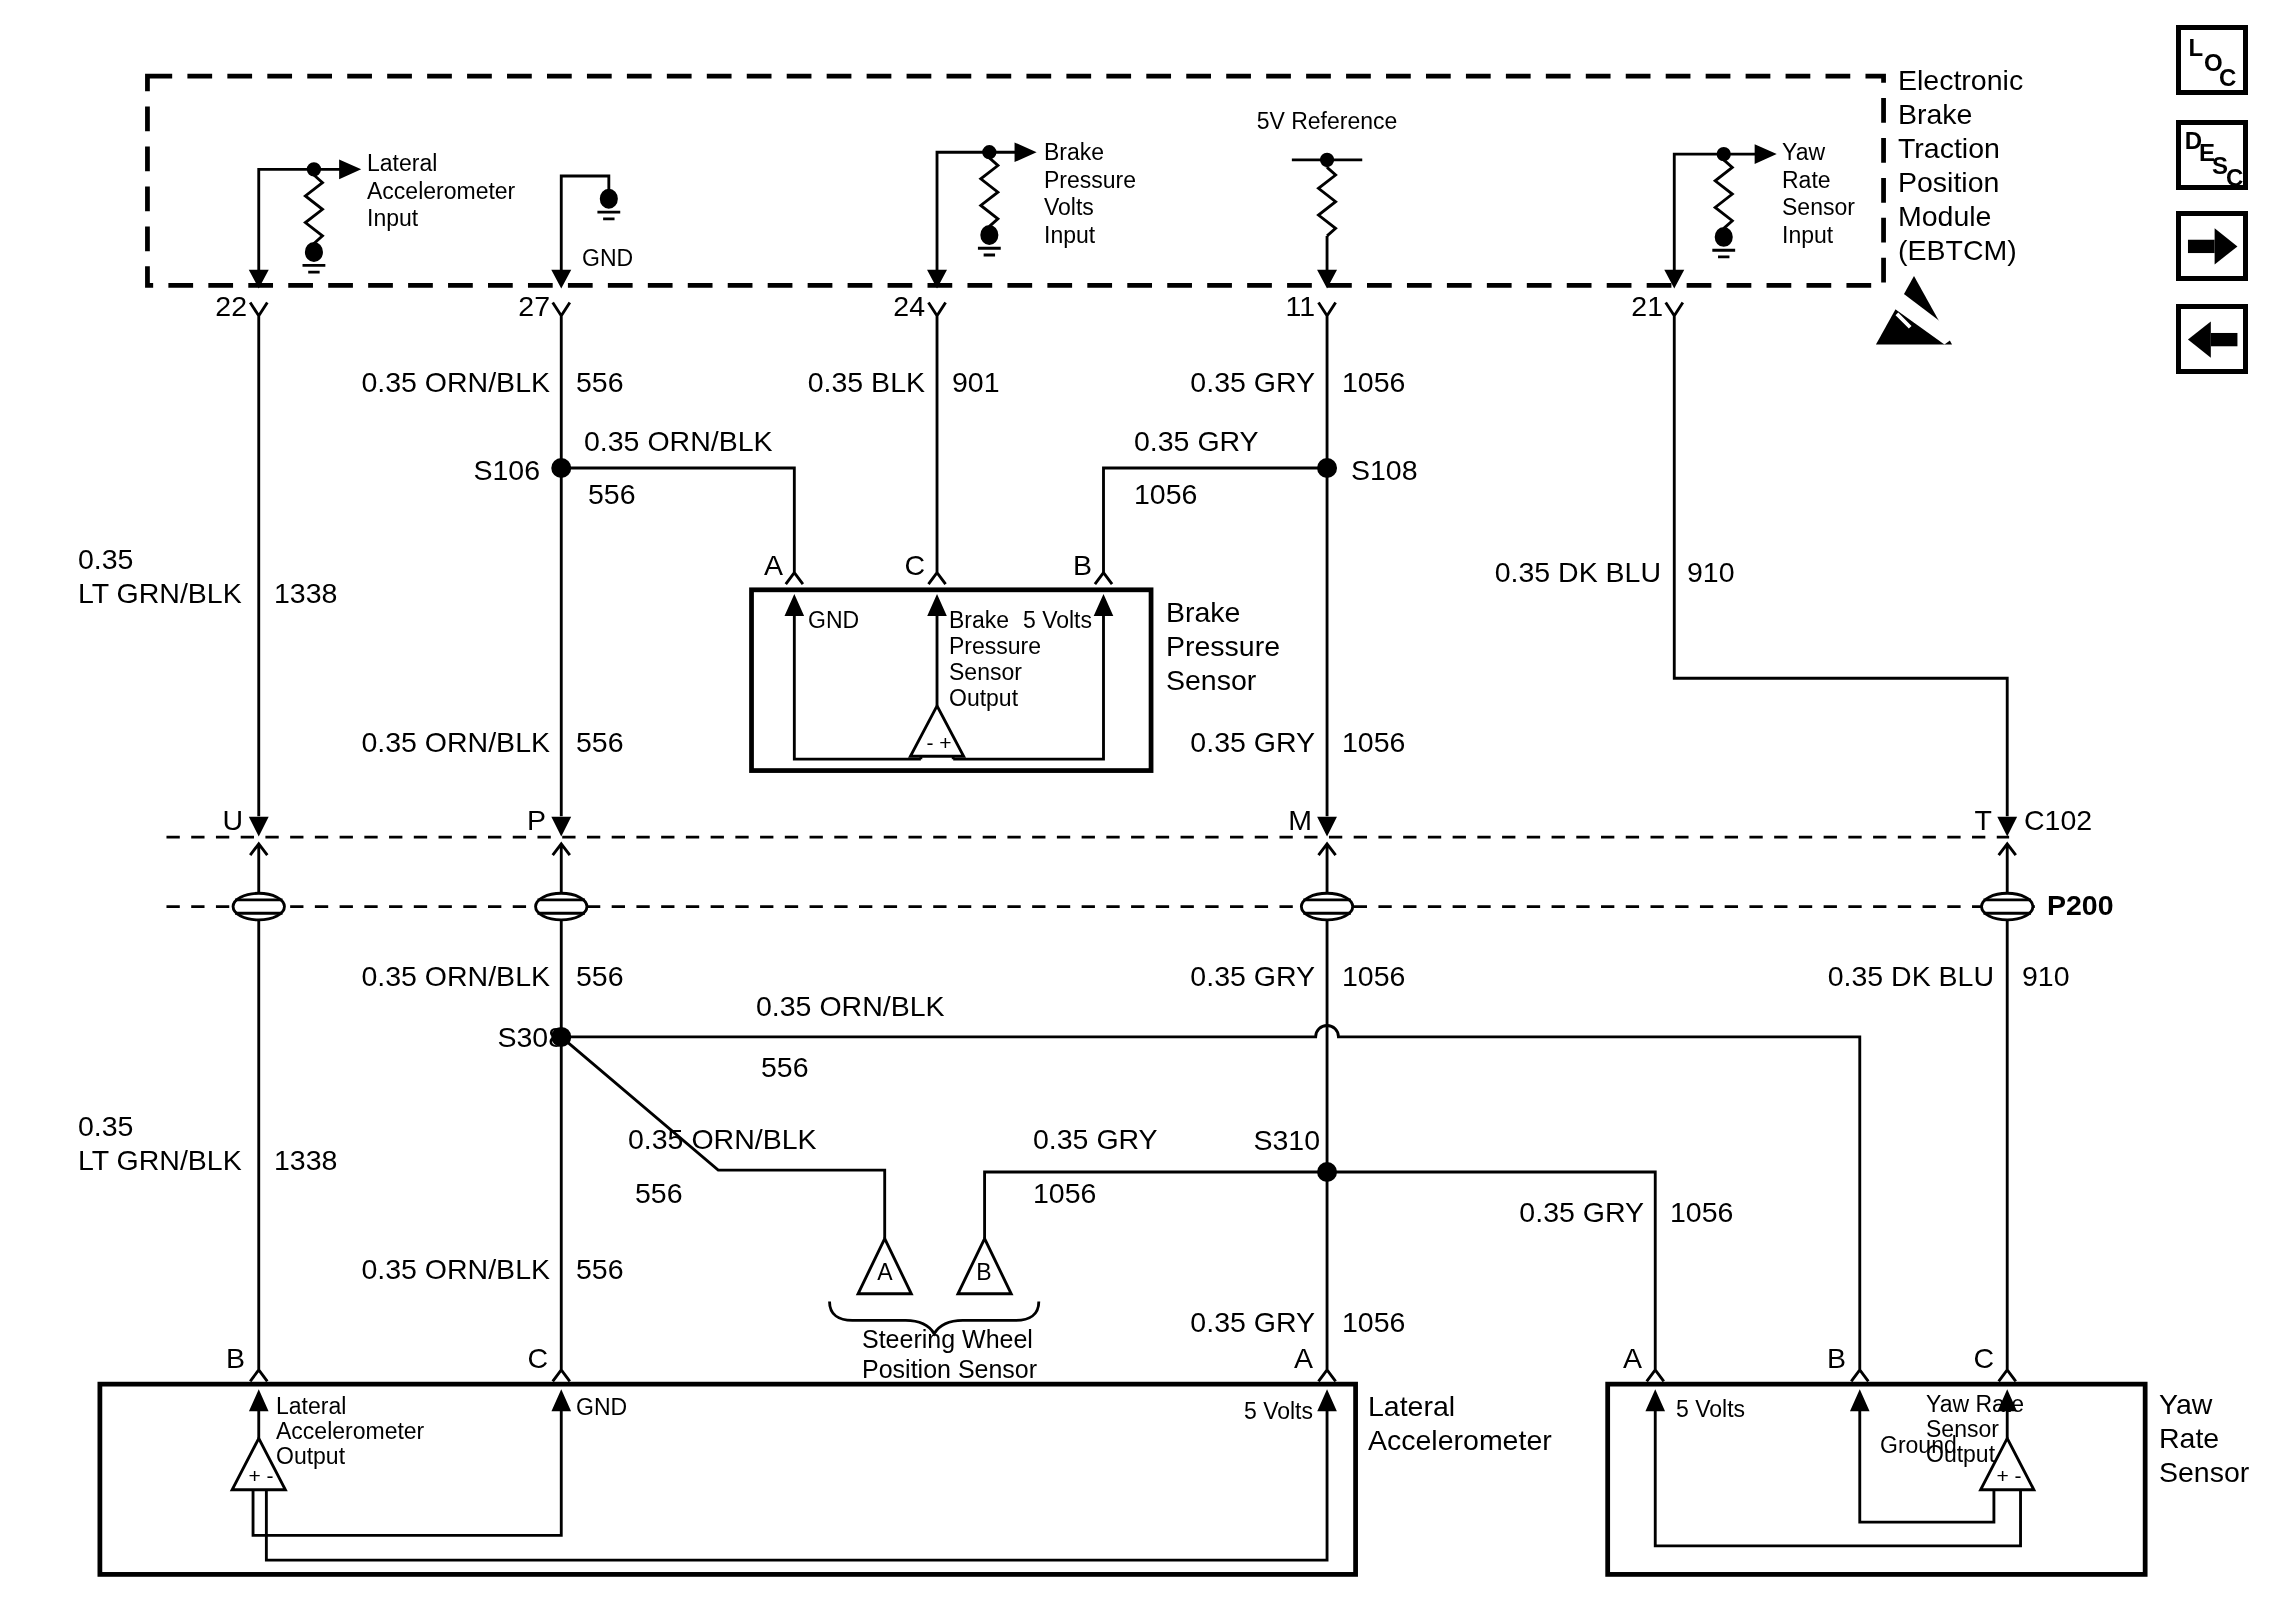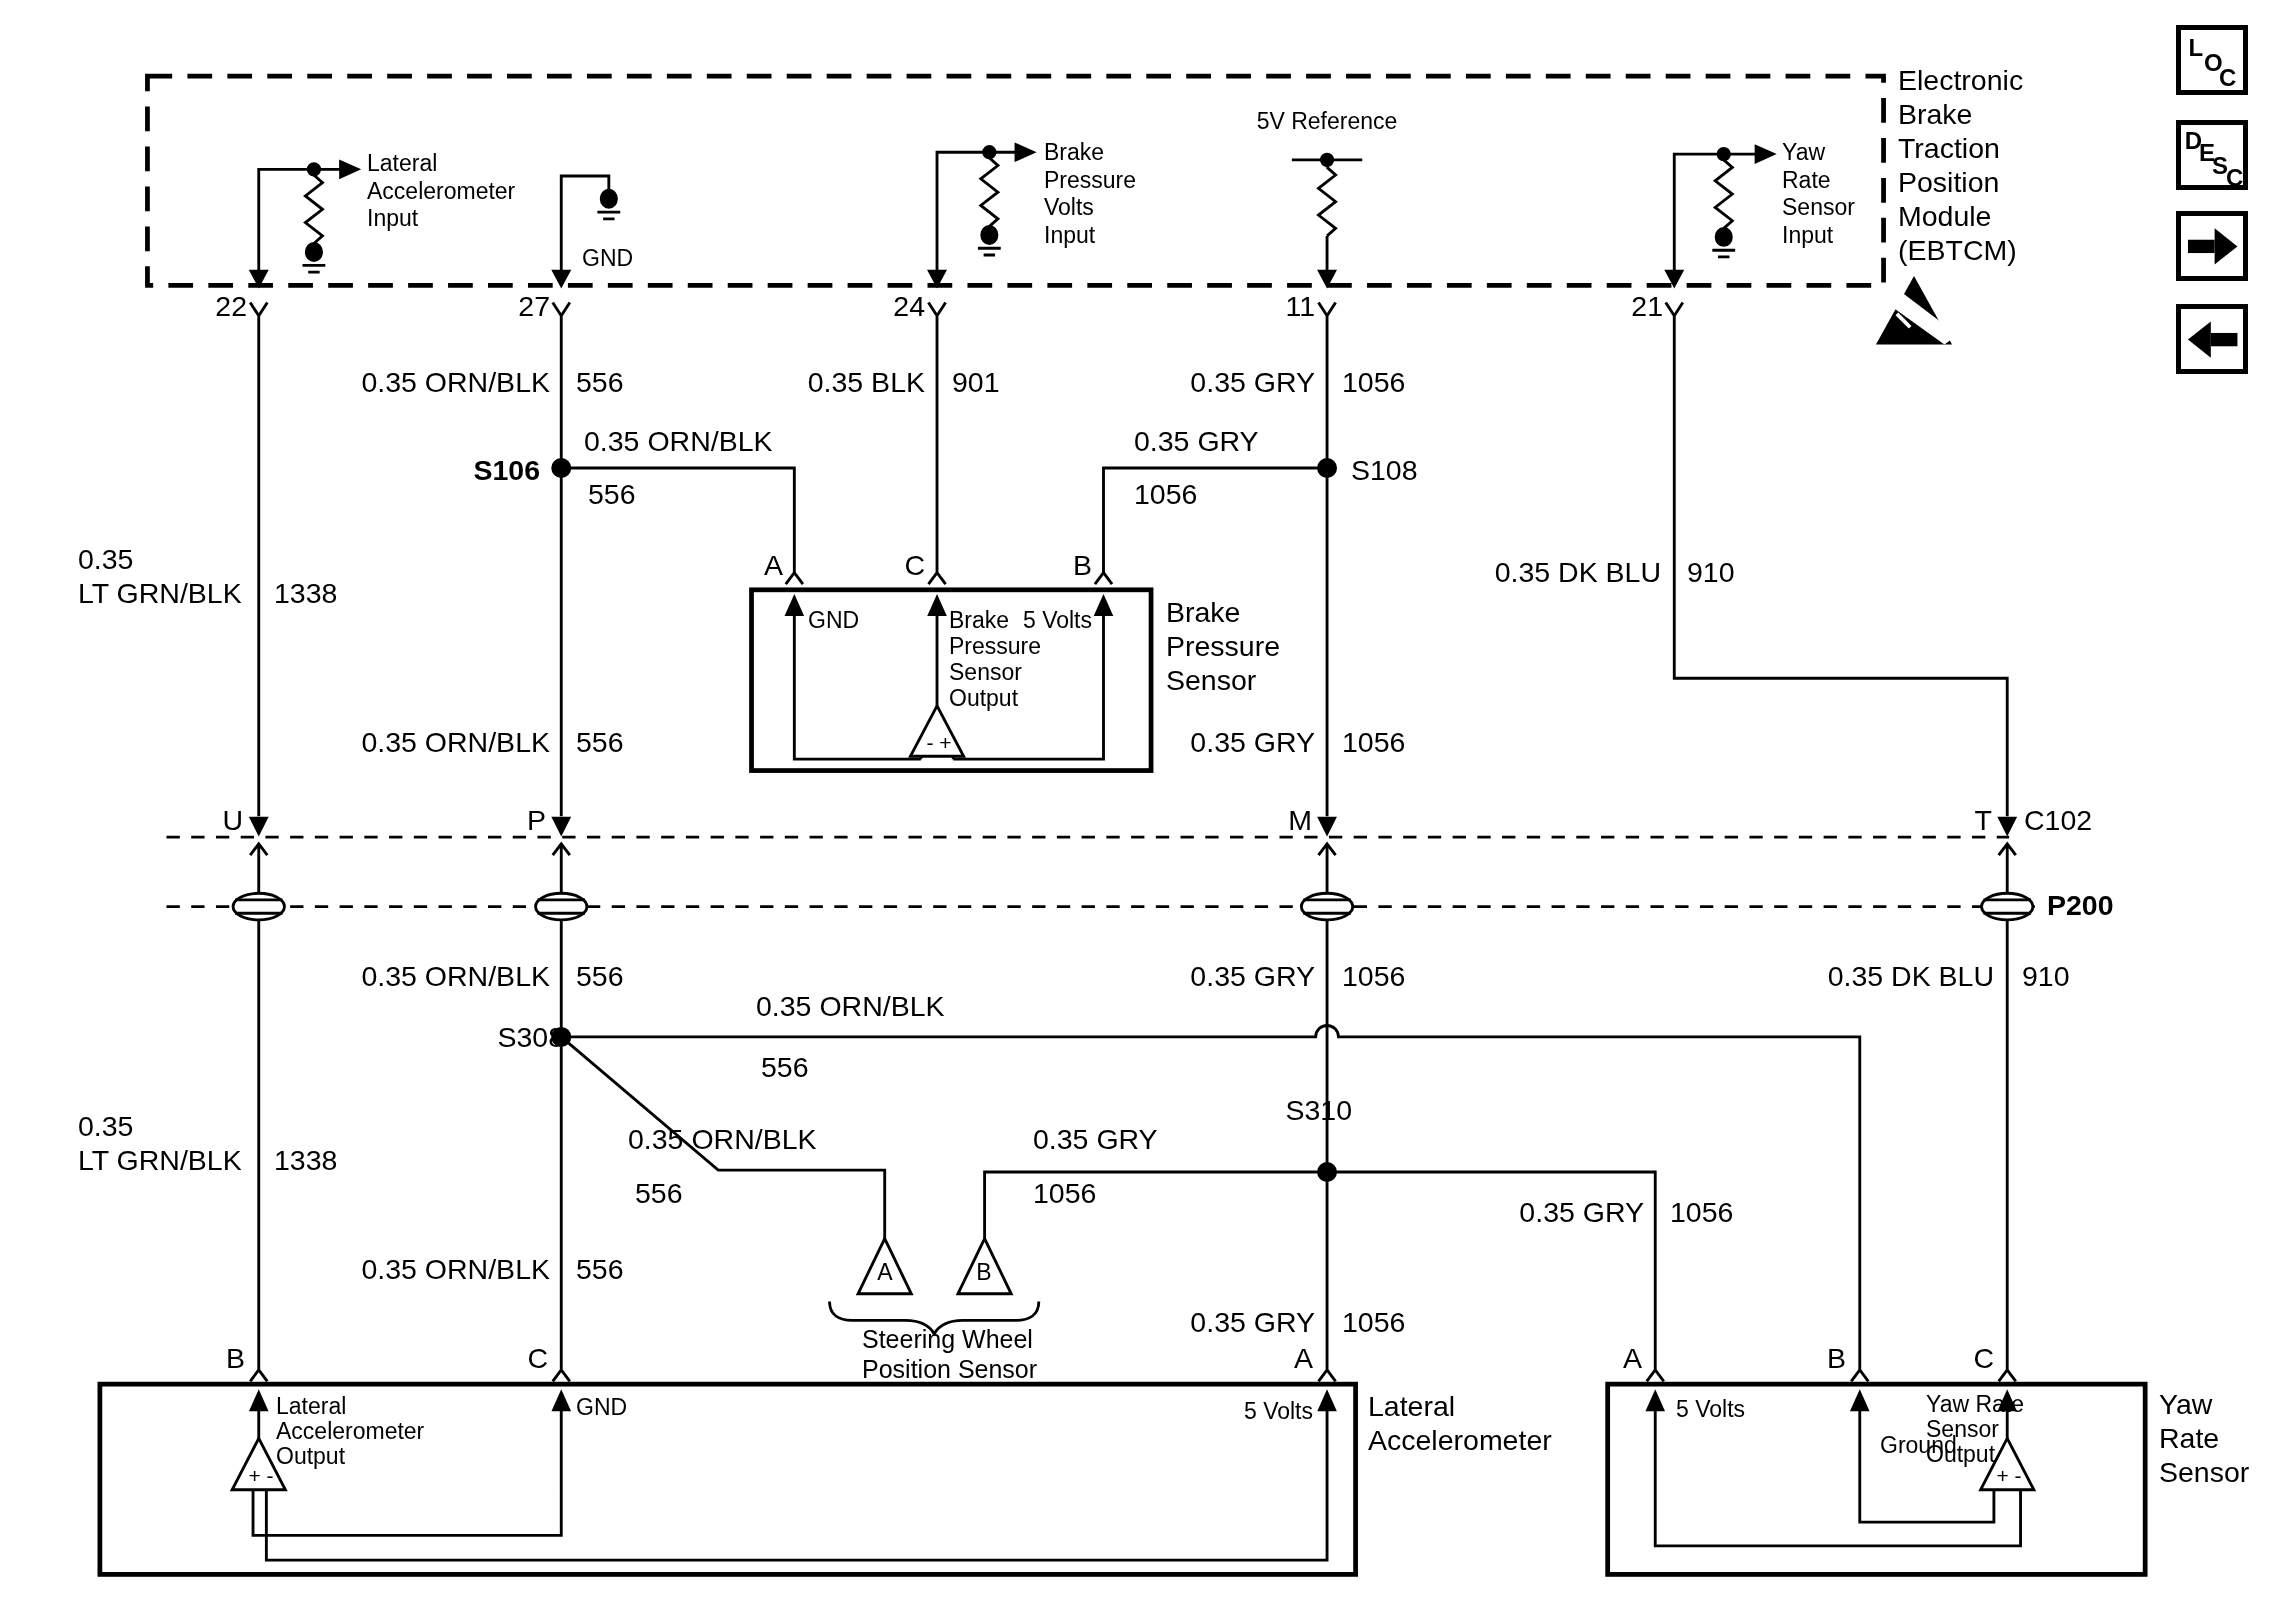--- a/index.html
+++ b/index.html
@@ -223,21 +223,21 @@
 <div class="t ra" style="left:1315px;top:289px;">11</div>
 <div class="t ra" style="left:1663px;top:289px;">21</div>
 
 <div class="t ra" style="left:550px;top:365px;">0.35 ORN/BLK</div>
 <div class="t" style="left:576px;top:365px;">556</div>
 <div class="t ra" style="left:925px;top:365px;">0.35 BLK</div>
 <div class="t" style="left:952px;top:365px;">901</div>
 <div class="t ra" style="left:1315px;top:365px;">0.35 GRY</div>
 <div class="t" style="left:1342px;top:365px;">1056</div>
 
-<div class="t ra" style="left:540px;top:453px;font-weight:bold;">S106</div>
+<div class="t ra" style="left:540px;top:453px;">S106</div>
 <div class="t" style="left:584px;top:424px;">0.35 ORN/BLK</div>
 <div class="t" style="left:588px;top:477px;">556</div>
 
 <div class="t" style="left:1351px;top:453px;">S108</div>
 <div class="t" style="left:1134px;top:424px;">0.35 GRY</div>
 <div class="t" style="left:1134px;top:477px;">1056</div>
 
 <div class="t" style="left:78px;top:542px;">0.35</div>
 <div class="t" style="left:78px;top:576px;">LT GRN/BLK</div>
 <div class="t" style="left:274px;top:576px;">1338</div>
@@ -287,21 +287,21 @@
 <div class="t" style="left:761px;top:1050px;">556</div>
 
 <div class="t" style="left:78px;top:1109px;">0.35</div>
 <div class="t" style="left:78px;top:1143px;">LT GRN/BLK</div>
 <div class="t" style="left:274px;top:1143px;">1338</div>
 
 <div class="t" style="left:628px;top:1122px;">0.35 ORN/BLK</div>
 <div class="t" style="left:635px;top:1176px;">556</div>
 <div class="t" style="left:1033px;top:1122px;">0.35 GRY</div>
 <div class="t" style="left:1033px;top:1176px;">1056</div>
-<div class="t ra" style="left:1320px;top:1093px;margin-left:32px;">S310</div>
+<div class="t ra" style="left:1320px;top:1123px;">S310</div>
 <div class="t s ca" style="left:885px;top:1259px;">A</div>
 <div class="t s ca" style="left:984px;top:1259px;">B</div>
 <div class="t m" style="left:862px;top:1324px;">
   <div>Steering Wheel</div>
   <div>Position Sensor</div>
 </div>
 
 <div class="t ra" style="left:1644px;top:1195px;">0.35 GRY</div>
 <div class="t" style="left:1670px;top:1195px;">1056</div>
 

